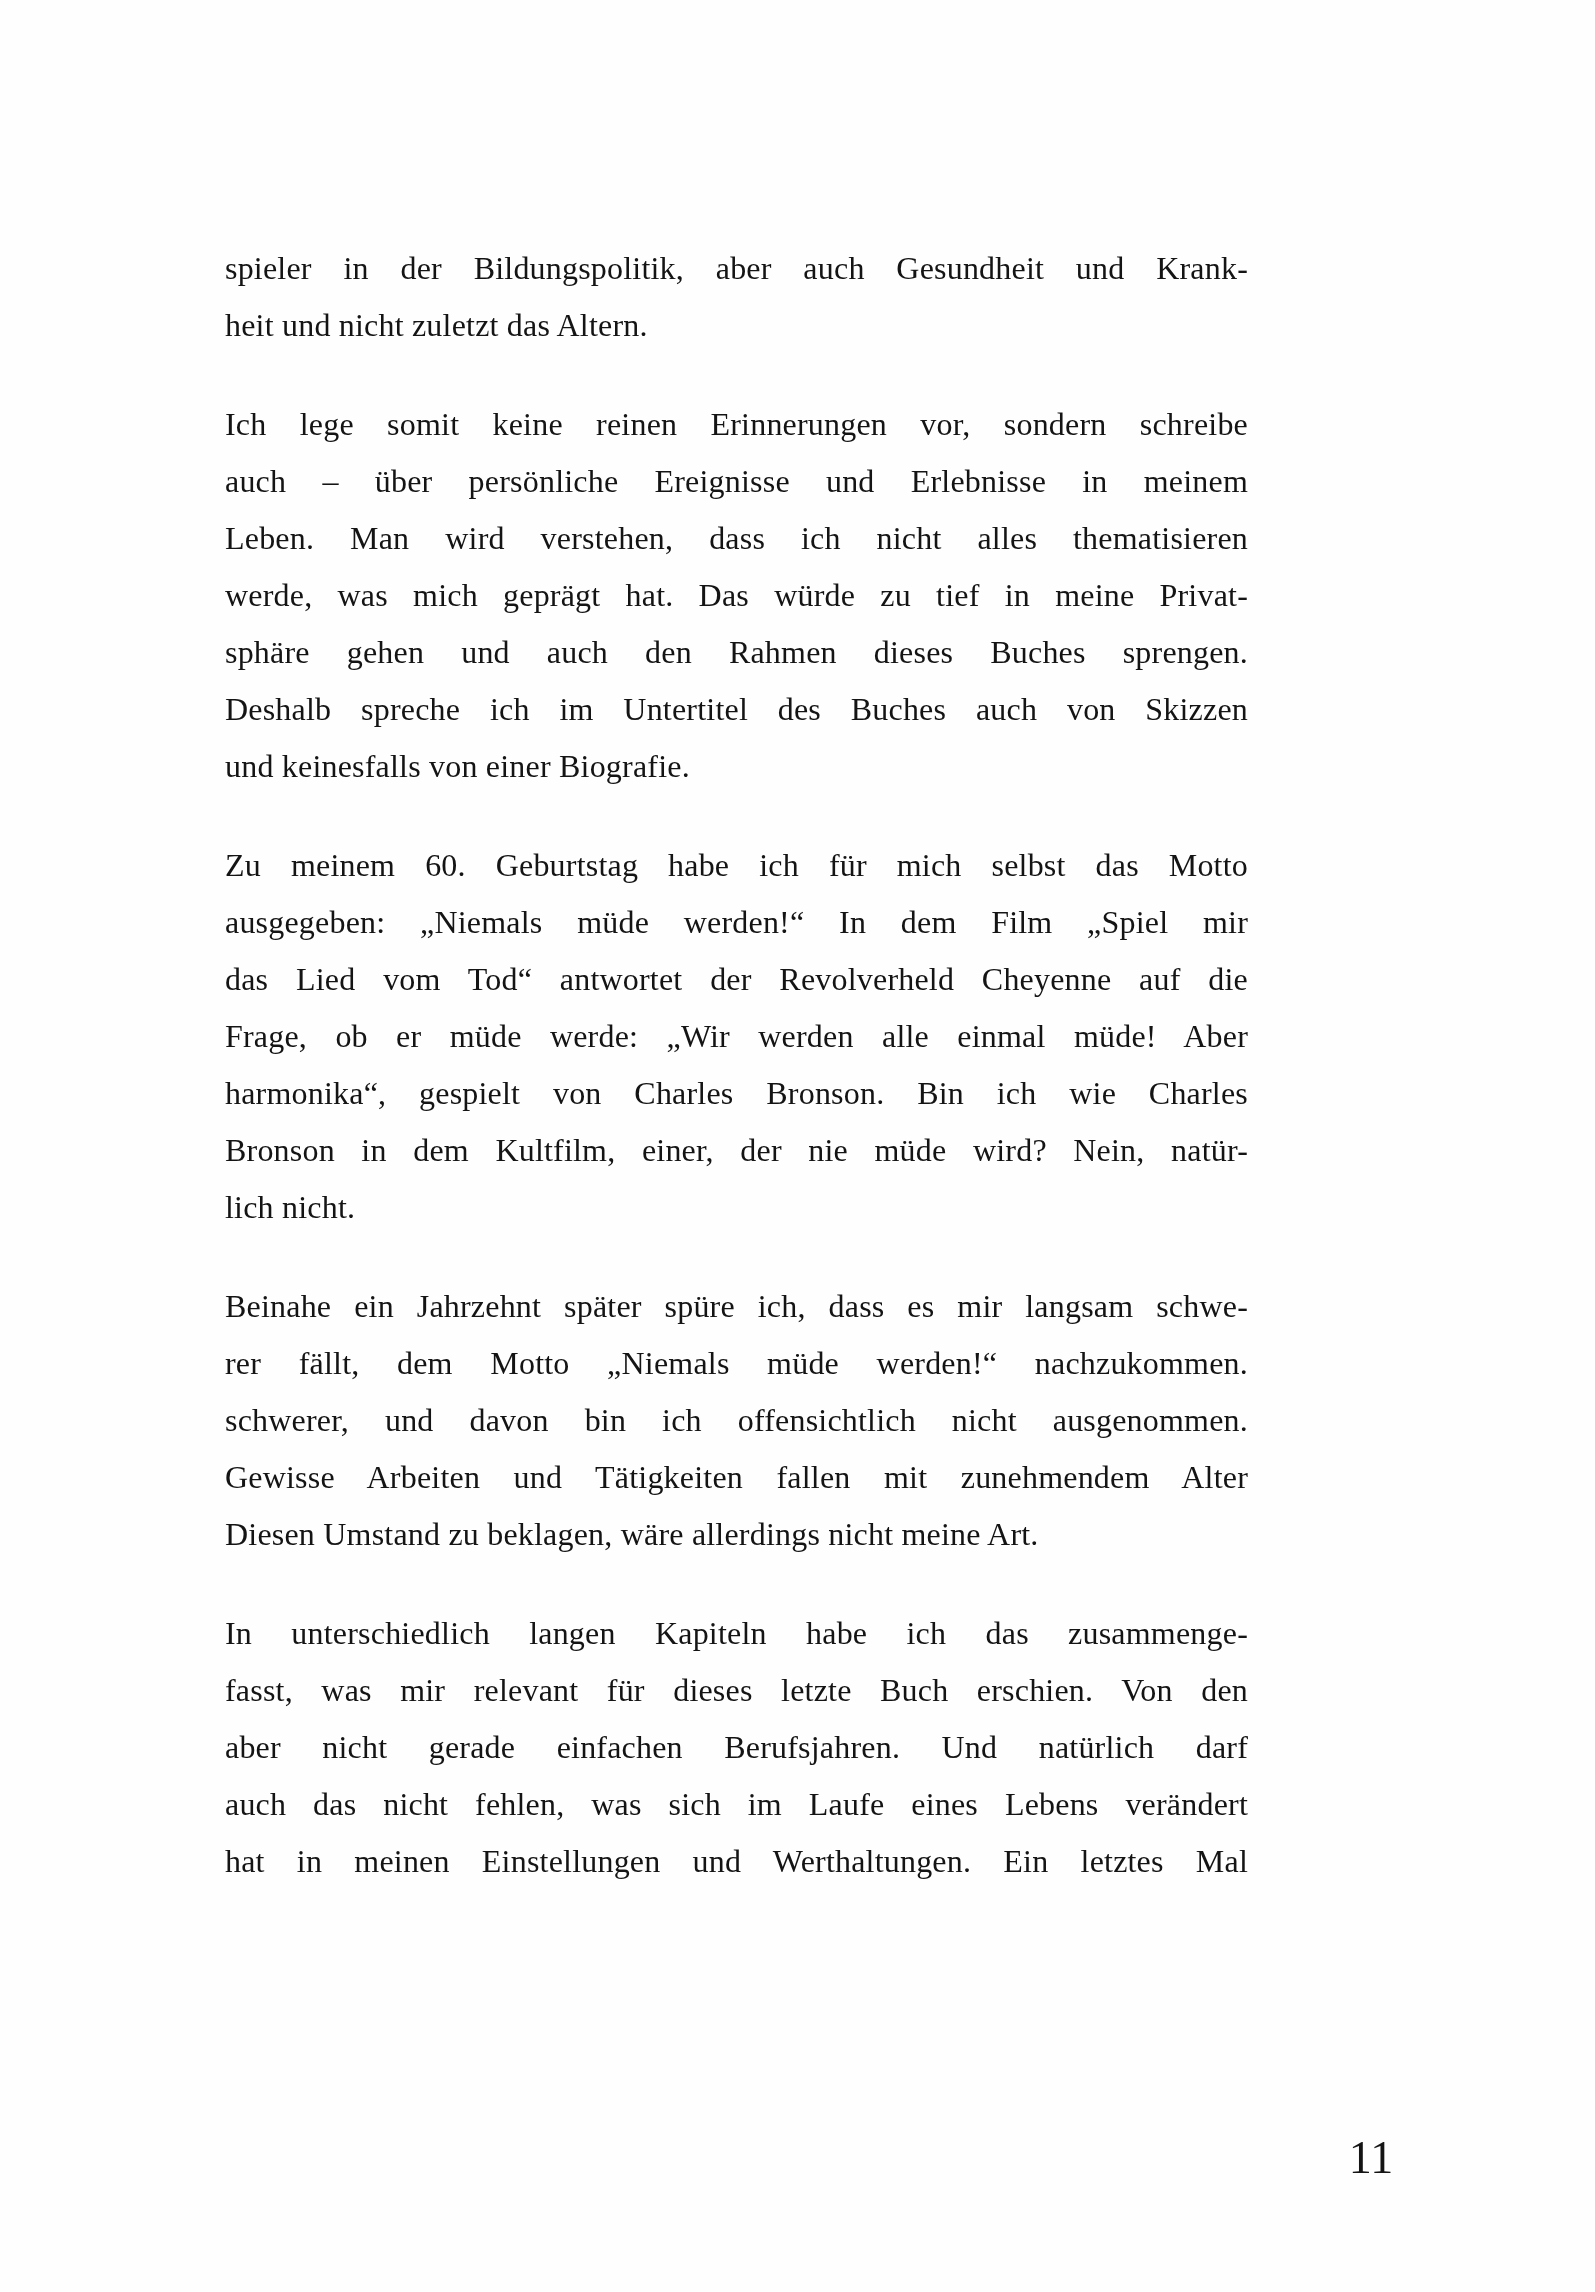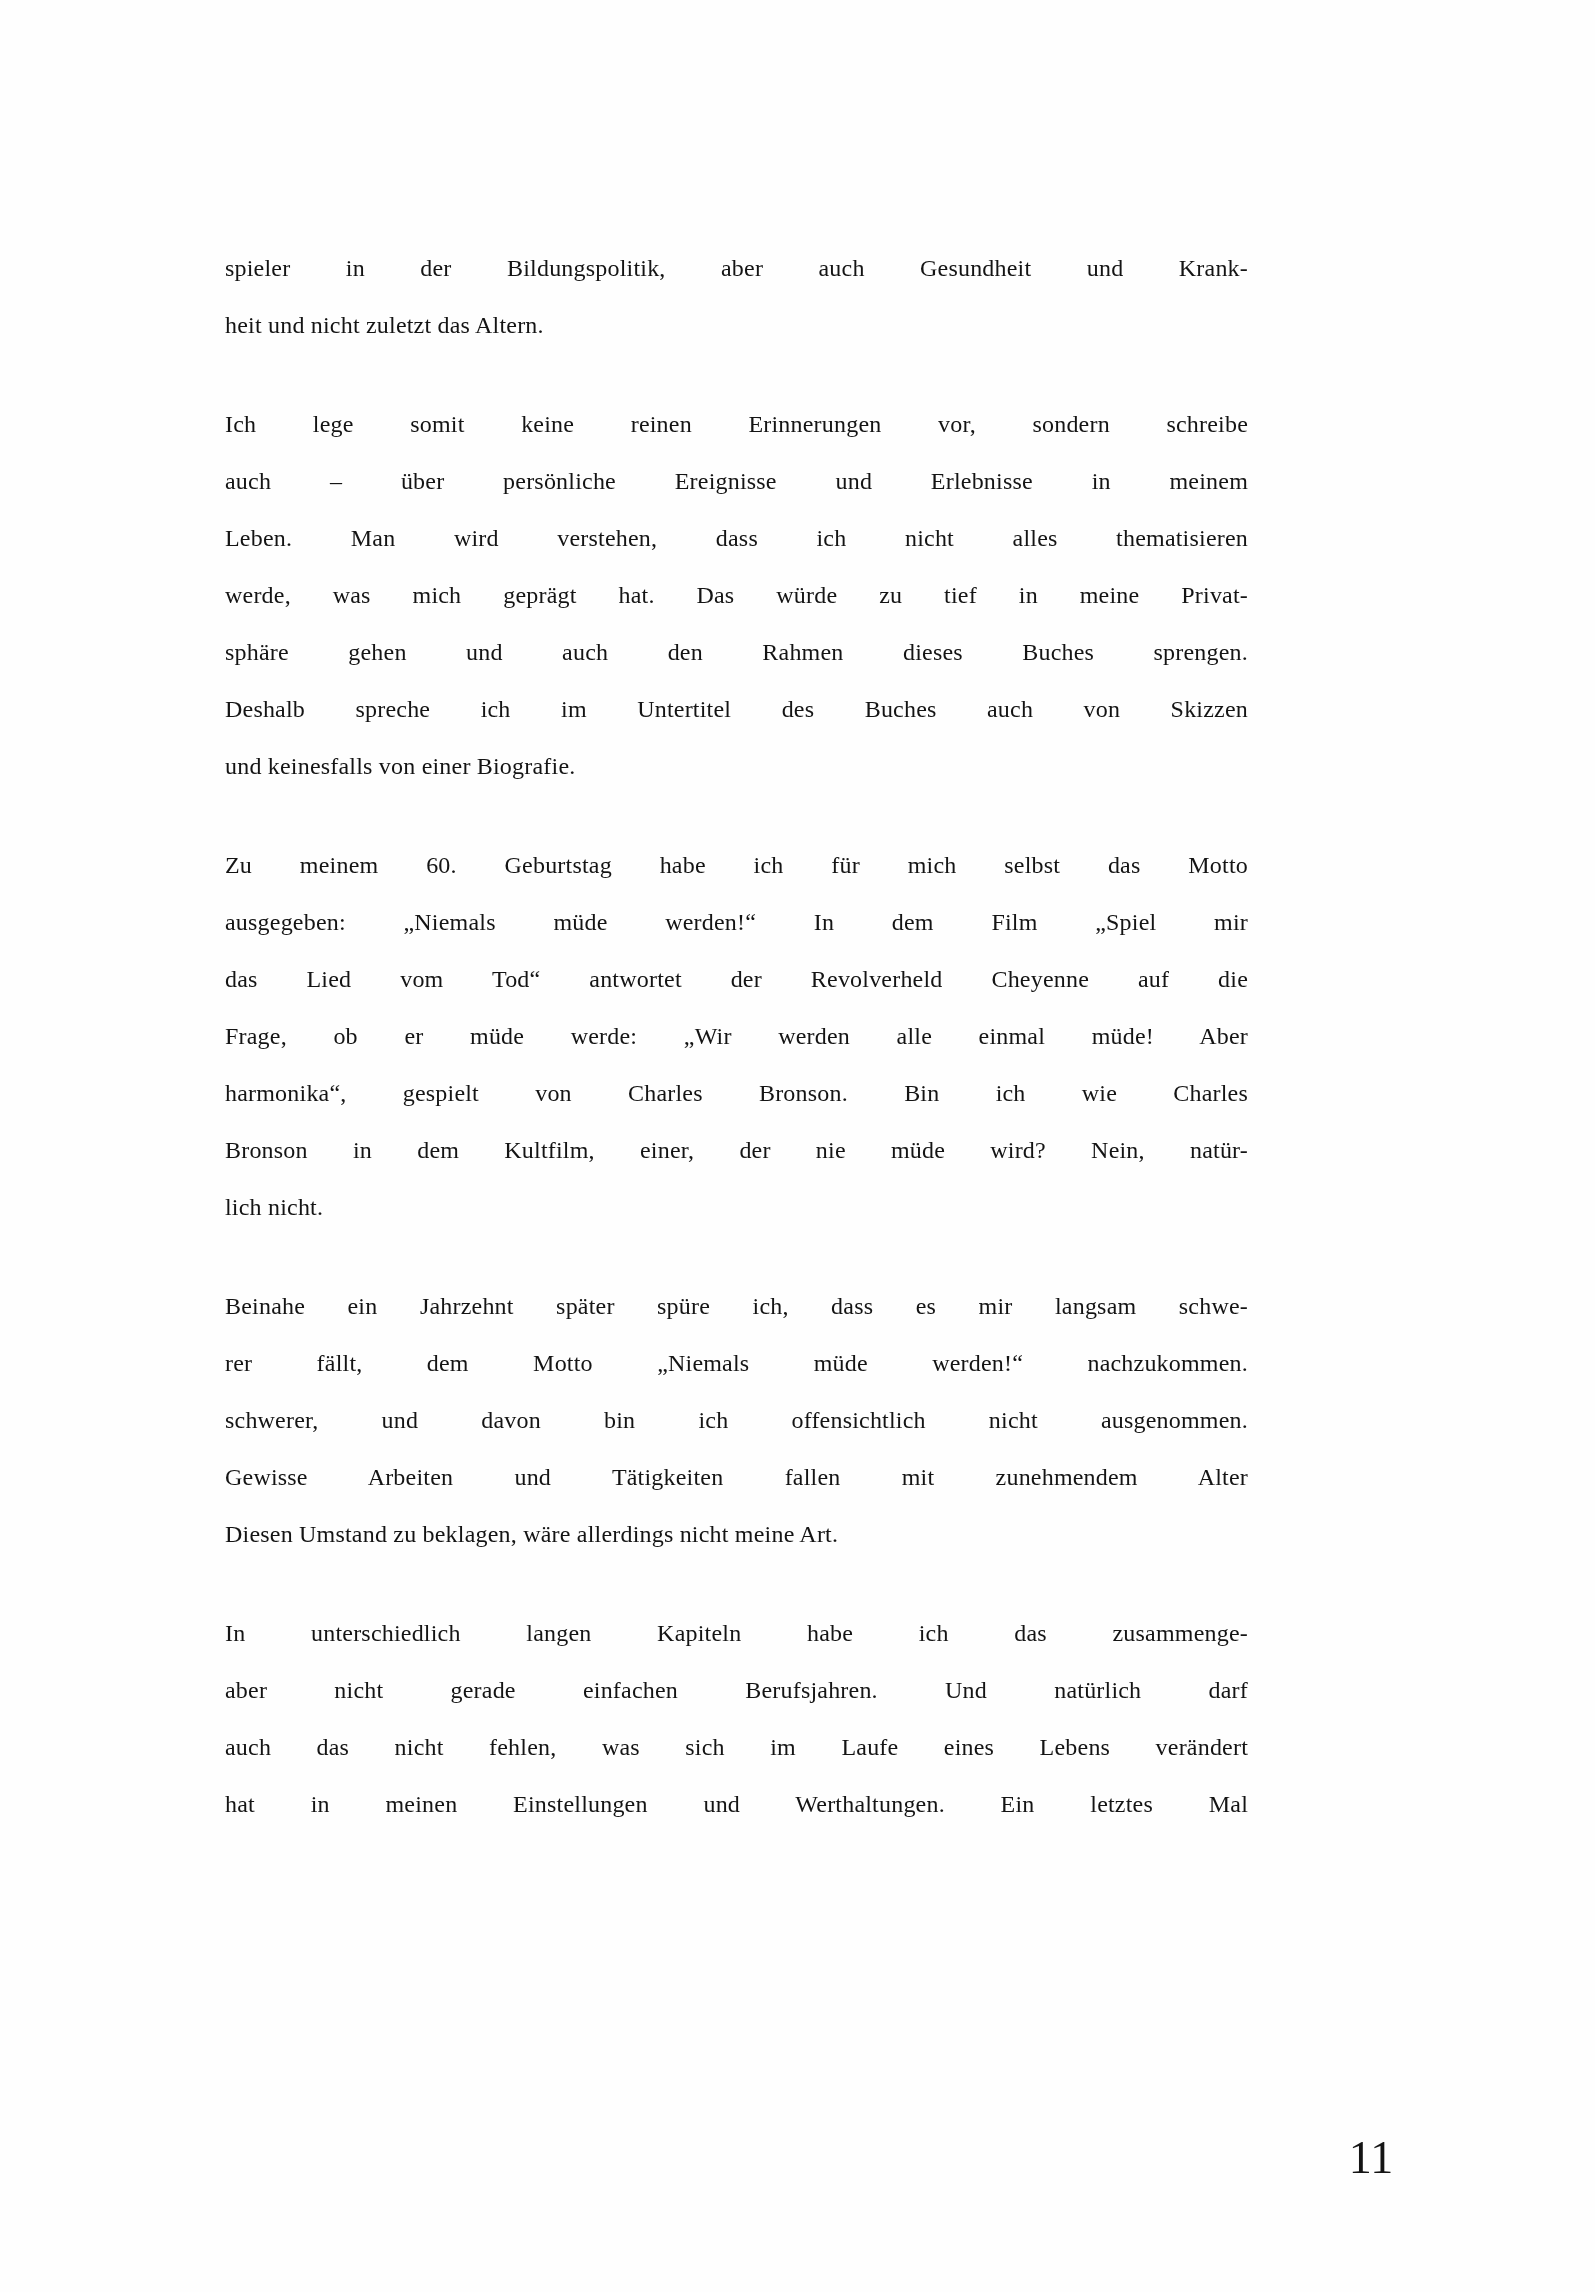--- a/index.html
+++ b/index.html
@@ -22,21 +22,21 @@
   }
   .text-block {
     position: absolute;
     left: 225px;
     top: 240px;
     width: 1023px;
   }
   p.para {
     margin: 0 0 42px 0;
     padding: 0;
-    font-size: 24px;
+    font-size: 32px;
     line-height: 57px;
   }
   .line {
     display: block;
     text-align: justify;
     text-align-last: justify;
     white-space: normal;
     letter-spacing: 0.2px;
   }
   .line.last {
@@ -88,20 +88,21 @@
     <p class="para">
       <span class="line">Beinahe ein Jahrzehnt später spüre ich, dass es mir langsam schwe-</span>
       <span class="line">rer fällt, dem Motto „Niemals müde werden!“ nachzukommen.</span>
       <span class="line">schwerer, und davon bin ich offensichtlich nicht ausgenommen.</span>
       <span class="line">Gewisse Arbeiten und Tätigkeiten fallen mit zunehmendem Alter</span>
       <span class="line last">Diesen Umstand zu beklagen, wäre allerdings nicht meine Art.</span>
     </p>
 
     <p class="para">
       <span class="line">In unterschiedlich langen Kapiteln habe ich das zusammenge-</span>
+      <span class="line">fasst, was mir relevant für dieses letzte Buch erschien. Von den</span>
       <span class="line">aber nicht gerade einfachen Berufsjahren. Und natürlich darf</span>
       <span class="line">auch das nicht fehlen, was sich im Laufe eines Lebens verändert</span>
       <span class="line">hat in meinen Einstellungen und Werthaltungen. Ein letztes Mal</span>
     </p>
 
   </div>
 
   <div class="page-number">11</div>
 
 </div>

